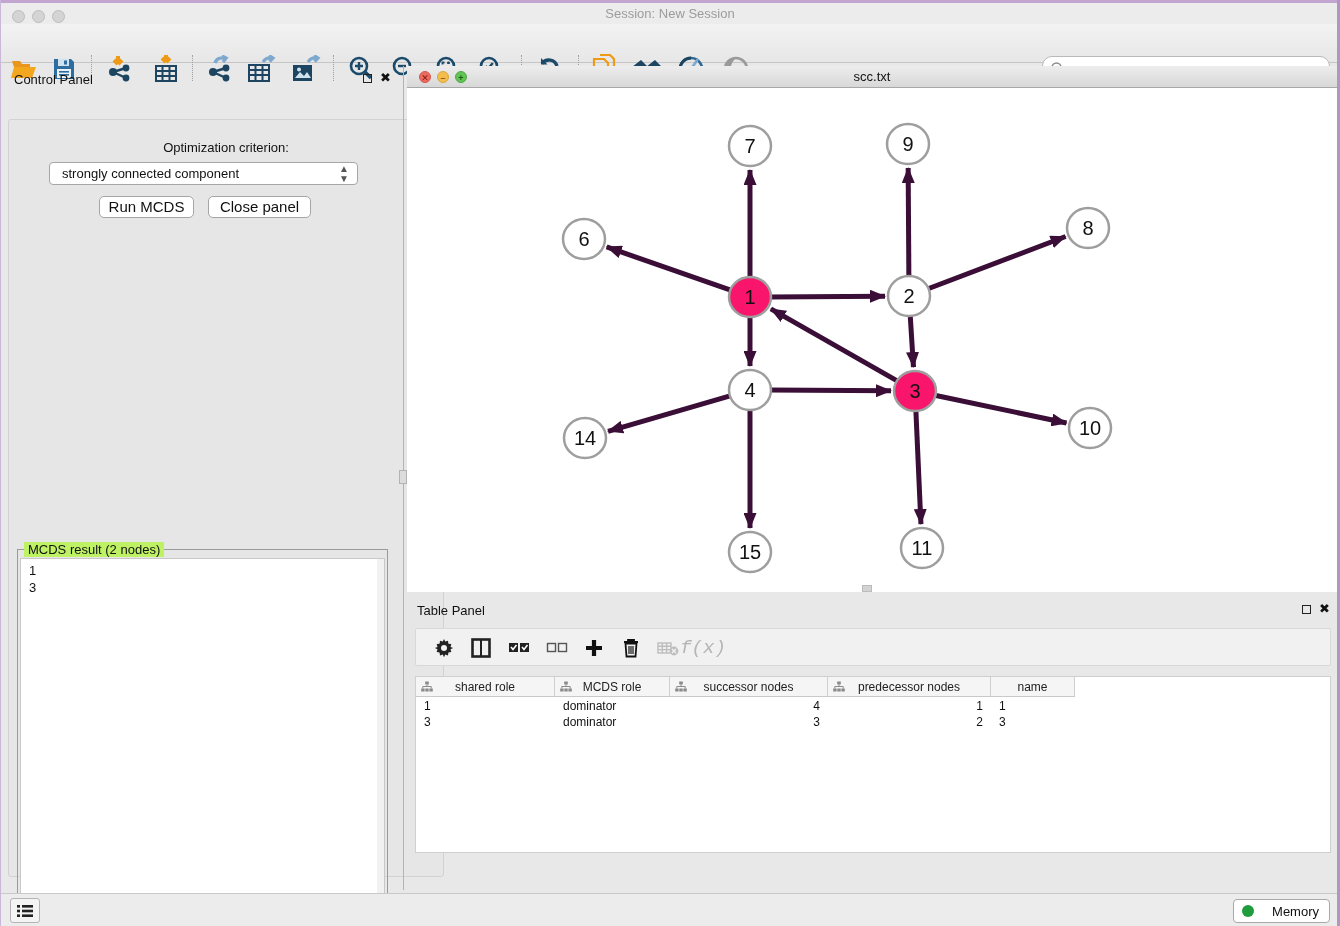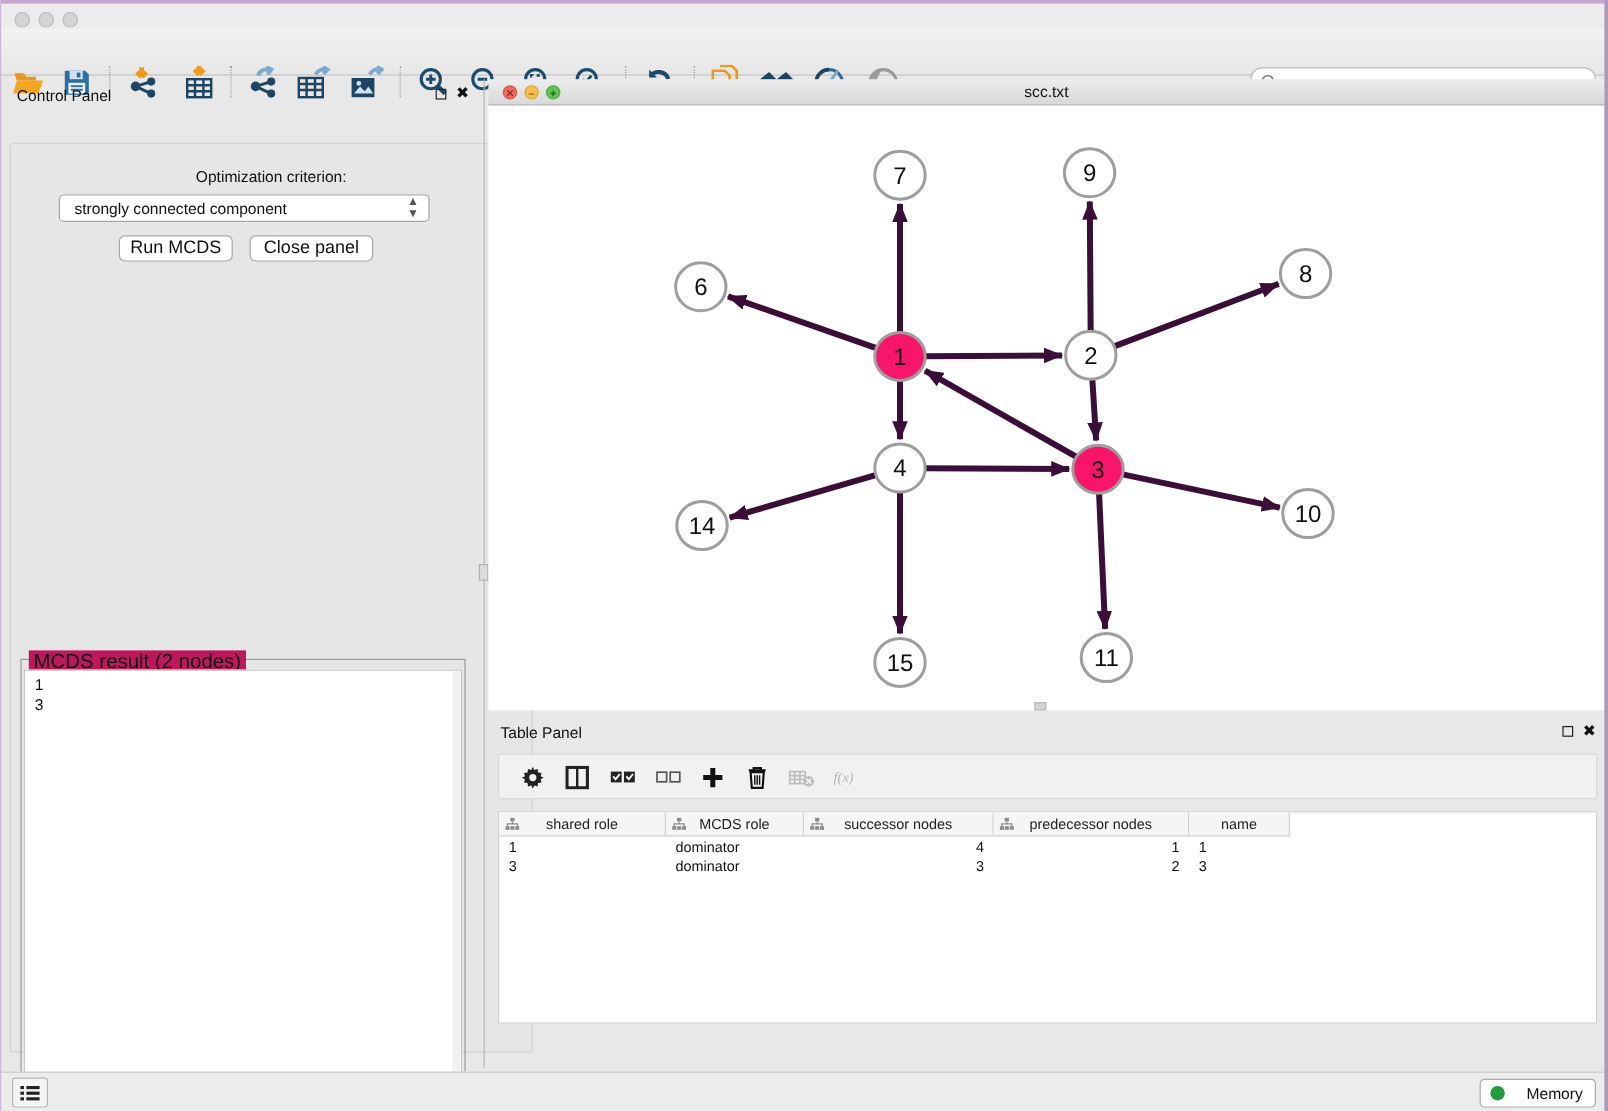--- a/index.html
+++ b/index.html
@@ -39,41 +39,41 @@
 
   #cp-content { position:absolute; left:4px; top:53px; width:436px; height:758px; background:#e6e6e6; border:1px solid #d2d2d2; border-radius:3px; }
   #opt-label { position:absolute; left:0; right:0; top:20px; text-align:center; font-size:13px; color:#111; }
   #opt-select { position:absolute; left:40px; top:42px; width:309px; height:23px; background:#fff; border:1px solid #a6a6a6; border-radius:4px; font-size:13px; color:#111; line-height:21px; padding-left:12px; }
   #opt-select .chevrons { position:absolute; right:8px; top:1px; font-size:10px; color:#555; line-height:10px; text-align:center; }
   .cp-btn { position:absolute; top:76px; height:22px; background:#fff; border:1px solid #a6a6a6; border-radius:5px; font-size:15px; color:#111; text-align:center; line-height:20px; }
   #run-btn { left:90px; width:95px; }
   #close-btn { left:199px; width:103px; }
 
   #mcds-result { position:absolute; left:8px; top:429px; width:371px; height:378px; border:1px solid #9a9a9a; }
-  #mcds-legend { position:absolute; left:6px; top:-8px; background:#be185d; padding:0 4px; font-size:17px; color:#111; }
+  #mcds-legend { position:absolute; left:6px; top:-8px; background:#bef264; padding:0 4px; font-size:13px; color:#111; }
   #mcds-list { position:absolute; left:2px; top:8px; right:2px; bottom:2px; background:#fff; border:1px solid #c8c8c8; font-size:13px; color:#111; padding:3px 8px; line-height:17px; }
   #mcds-scroll { position:absolute; right:3px; top:9px; bottom:3px; width:7px; background:#f1f1f1; }
 
   
   #v-split { position:absolute; left:403px; top:66px; width:1px; height:824px; background:#b3b3b3; }
   #v-split-handle { position:absolute; left:399px; top:470px; width:8px; height:14px; background:#dcdcdc; border:1px solid #b3b3b3; }
 
   
   #net-window { position:absolute; left:407px; top:66px; width:930px; height:526px; }
   #net-titlebar { position:absolute; left:0; top:0; width:930px; height:22px; background:linear-gradient(#ededed,#d8d8d8); border-bottom:1px solid #a8a8a8; }
   #net-titlebar .title { position:absolute; left:0; right:0; top:3px; text-align:center; font-size:13px; color:#111; }
   .ntl { position:absolute; top:5px; width:12px; height:12px; border-radius:50%; font-size:9px; font-weight:bold; text-align:center; line-height:12px; }
   #net-canvas { position:absolute; left:0; top:22px; width:930px; height:504px; background:#fff; }
   #net-split-handle { position:absolute; left:455px; top:497px; width:10px; height:7px; background:#d3d3d3; border:1px solid #bbb; }
 
   
   #table-panel { position:absolute; left:407px; top:597px; width:930px; height:293px; }
   #tp-toolbar { position:absolute; left:8px; top:31px; width:916px; height:38px; background:#f1f1f1; border:1px solid #d8d8d8; border-radius:2px; }
   .tpicon { position:absolute; top:4px; width:30px; height:30px; display:flex; align-items:center; justify-content:center; }
-  #fx-label { font-family:Liberation Serif, serif; font-style:italic; font-size:12px; color:#b5b5b5; }
+  #fx-label { font-family:Liberation Mono, monospace; font-style:italic; font-size:19px; color:#b5b5b5; }
   #tp-table { position:absolute; left:8px; top:79px; width:916px; height:177px; background:#fff; border:1px solid #cfcfcf; }
   #tp-header { position:absolute; left:0; top:0; height:20px; display:flex; background:#f5f5f5; border-bottom:1px solid #c9c9c9; }
   .th { position:relative; font-size:12px; color:#222; border-right:1px solid #cfcfcf; display:flex; align-items:center; justify-content:center; gap:6px; background:#f5f5f5; }
   .th svg { position:absolute; left:5px; top:4px; }
   .tr { position:absolute; left:0; height:16px; display:flex; }
   .td { font-size:12px; color:#111; padding:1px 8px 0 8px; overflow:hidden; white-space:nowrap; }
   .td.num { text-align:right; }
 
   .tp-tabs { position:absolute; left:0; right:0; top:262px; display:flex; justify-content:center; }
 
@@ -88,20 +88,21 @@
 
 <div id="app">
   <div id="edge-top" class="edge-strip"></div>
   <div id="edge-right" class="edge-strip"></div>
   <div id="edge-left" class="edge-strip"></div>
 
   <div id="titlebar">
     <div class="tl" style="left:12px"></div>
     <div class="tl" style="left:32px"></div>
     <div class="tl" style="left:52px"></div>
+    <div class="title">Session: New Session</div>
   </div>
 
   <div id="toolbar">
     <div class="tbicon" style="left:8px">
       <svg width="28" height="24" viewBox="0 0 28 24">
           <path d="M2 4 h8 l2 3 h8 v3 H4 z" fill="#e8961c"></path>
           <path d="M4 10 h22 l-4 11 H1 z" fill="#f2a71f"></path>
         </svg>
     </div>
     <div class="tbicon" style="left:48px">

